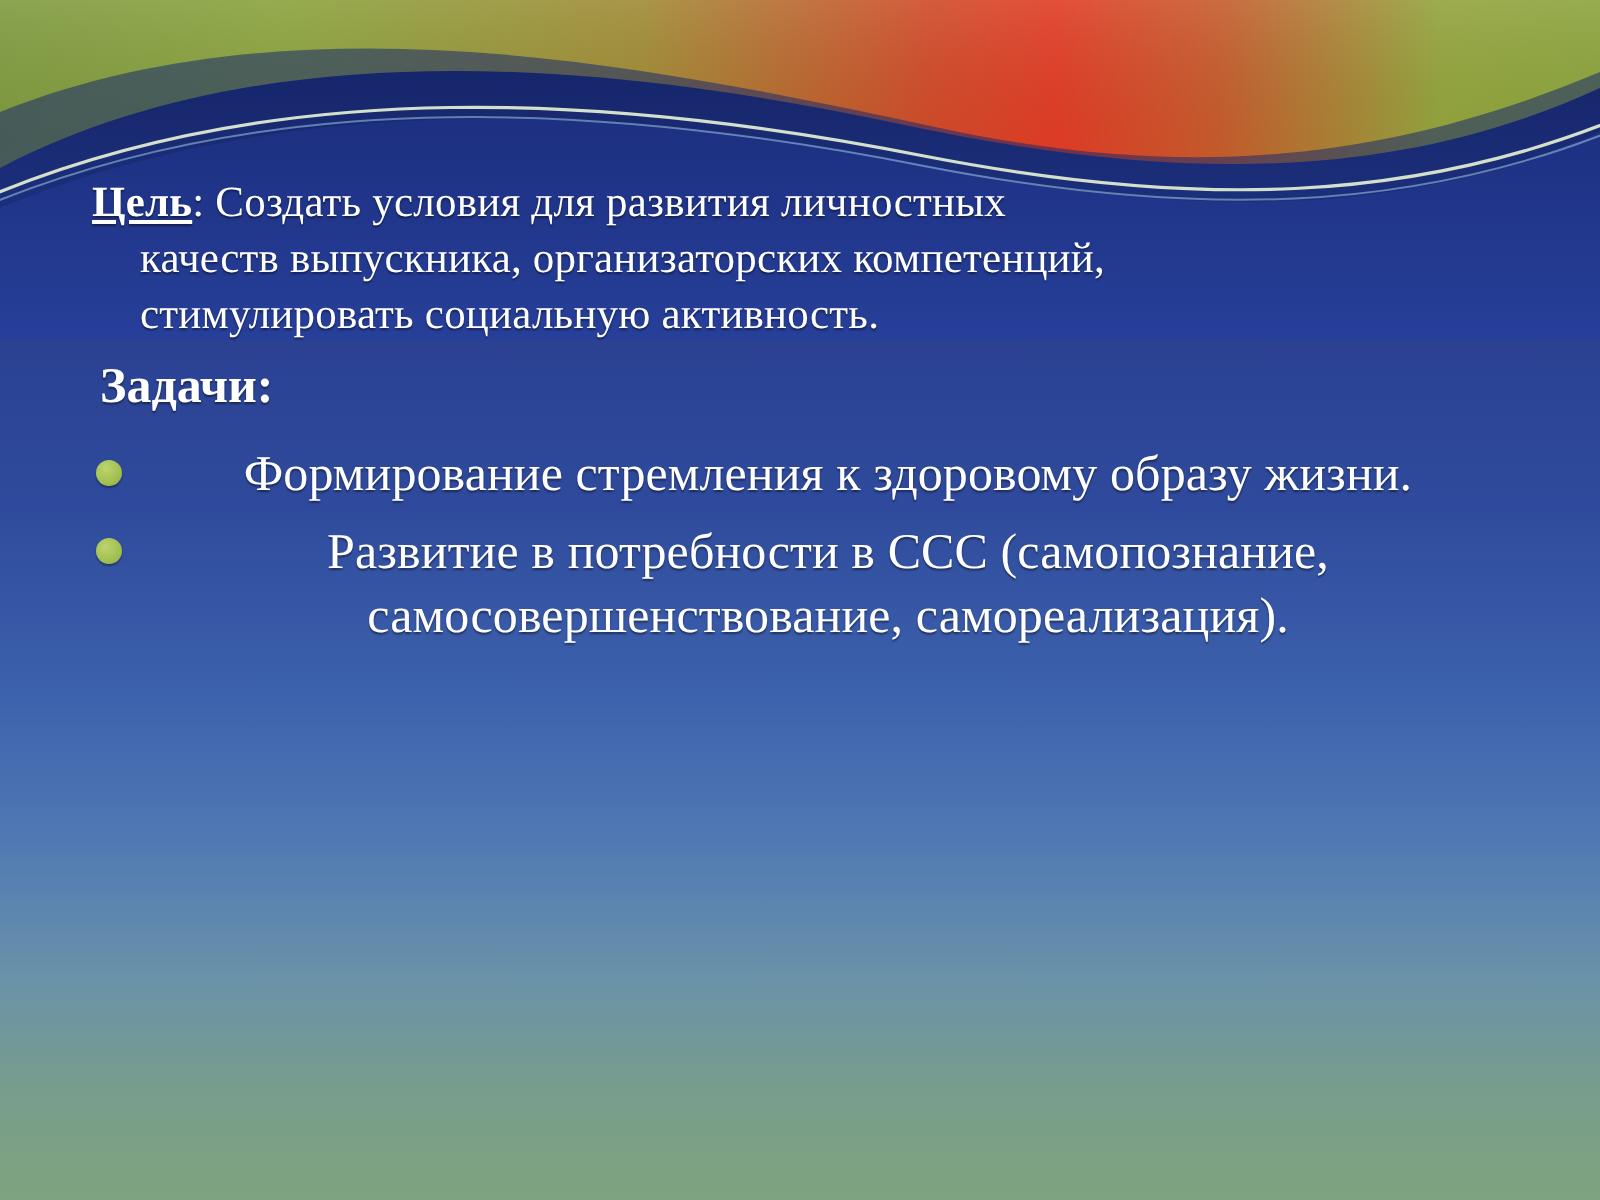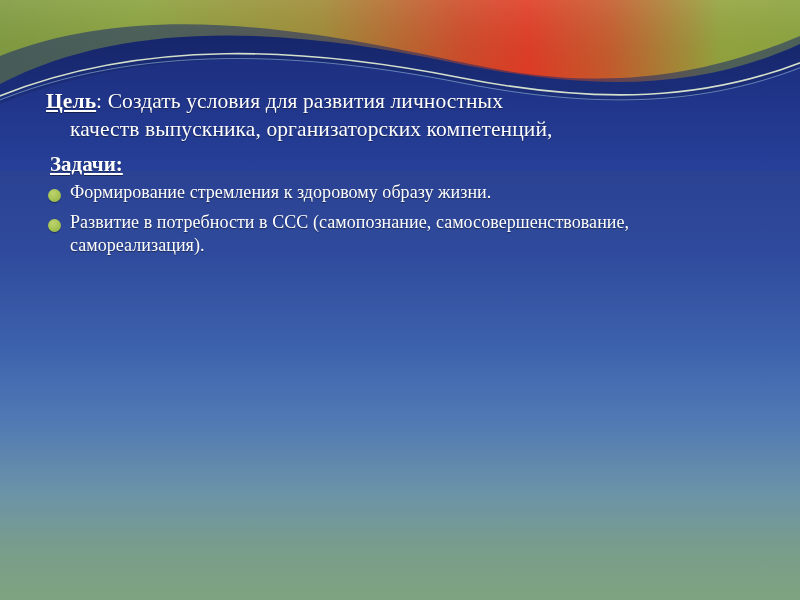--- a/index.html
+++ b/index.html
@@ -63,40 +63,40 @@
     font-weight: bold;
     text-decoration: underline;
   }
   .para-goal .hang {
     display: block;
     padding-left: 22px;
     text-indent: 0;
   }
 
   .subhead {
-    font-size: 21px;
+    font-size: 25px;
     font-weight: bold;
-    text-decoration: underline;
-    margin: 6px 0 4px 10px;
+    margin: 6px 0 14px 10px;
     text-shadow: 0 1px 1px rgba(0,0,0,0.45);
   }
 
   ul.tasks {
     list-style: none;
     margin: 0;
     padding: 0;
   }
   ul.tasks > li {
     position: relative;
-    font-size: 18px;
+    font-size: 25px;
     line-height: 1.28;
     margin: 0 0 7px 0;
     padding-left: 30px;
     text-shadow: 0 1px 1px rgba(0,0,0,0.45);
     letter-spacing: 0.05px;
+    text-align: center;
   }
   .bullet-dot {
     position: absolute;
     left: 8px;
     top: 8px;
     width: 13px;
     height: 13px;
     border-radius: 50%;
     background: radial-gradient(circle at 38% 33%, #bdd46d 0%, #a4c252 55%, #8fae44 100%);
     box-shadow: 0 1px 1px rgba(0,0,0,0.35);
@@ -147,20 +147,21 @@
     <path d="M-10,104 C140,41 310,53 462,83 C596,109 706,107 812,63" fill="none" stroke="#9fc6e6" stroke-width="1.0" opacity="0.55"></path>
 
     <rect x="0" y="140" width="800" height="30" fill="#22388b" opacity="0.0"></rect>
   </svg>
 
   <div class="content">
 
     <p class="para-goal">
       <span class="lead">Цель</span><span>: </span><span>Создать условия для развития личностных</span>
       <span class="hang">качеств выпускника, организаторских компетенций,</span>
+      <span class="hang">стимулировать социальную активность.</span>
     </p>
 
     <div class="subhead">Задачи:</div>
 
     <ul class="tasks">
       <li>
         <span class="bullet-dot"></span>
         <span>Формирование стремления к  здоровому образу жизни.</span>
       </li>
       <li>

